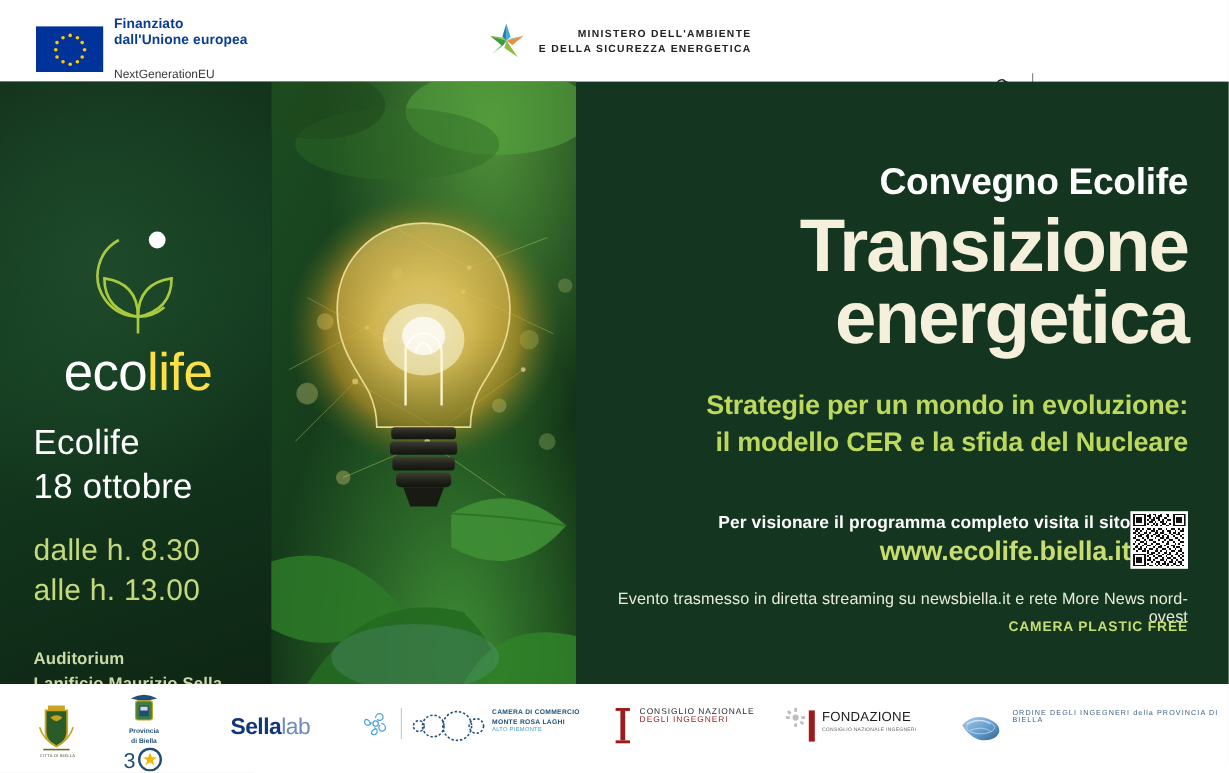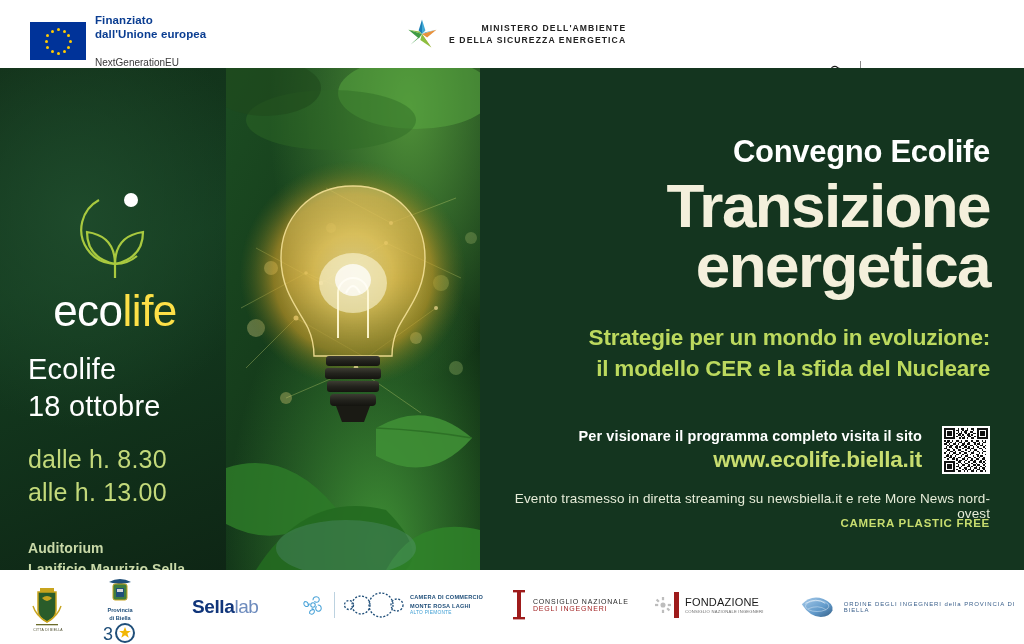--- a/index.html
+++ b/index.html
@@ -104,42 +104,42 @@
   }
   .title .l2 { display:block; }
   .subtitle {
     position:absolute; right:34px; top:254px; text-align:right;
     font-size:22.5px; line-height:1.38; font-weight:bold;
     color:#bcd95e; letter-spacing:-.2px;
   }
 
   .site-row {
     position:absolute; right:34px; top:358px; display:flex;
-    align-items:center; gap:20px;
+    align-items:center; gap:0;
   }
   .site-txt { text-align:right; }
   .site-l1 { font-size:14.5px; color:#ffffff; font-weight:bold; letter-spacing:.1px; }
   .site-l2 { font-size:22.5px; color:#c8dd6f; font-weight:bold; margin-top:3px; letter-spacing:-.2px; }
   .qr { width:48px; height:48px; background:#fff; padding:2px; flex:none; }
 
   .stream {
     position:absolute; right:34px; top:423px; text-align:right;
     font-size:13.5px; color:#e6ecd8; font-weight:300; letter-spacing:.1px;
   }
   .plastic {
     position:absolute; right:34px; top:449px; text-align:right;
     font-size:11.5px; color:#c8dd6f; font-weight:bold; letter-spacing:.7px;
   }
 
   
   .sponsors {
     position:absolute; left:0; top:570px; width:1024px; height:74px;
     background:#ffffff; display:flex; align-items:center;
   }
-  .sp { position:absolute; display:flex; align-items:center; }
+  .sp { position:absolute; display:flex; align-items:flex-start; }
   .sp-sep { width:1px; height:26px; background:#bcd2e0; margin:0 8px; }
   .sp-lbl { font-size:5.2px; line-height:1.45; letter-spacing:.25px; }
   .c-blue { color:#1f4e79; } .c-ltblue{ color:#3f9fd4; }
 
   .sellalab { font-size:19px; letter-spacing:-.4px; }
   .sellalab b { color:#10357a; font-weight:bold; }
   .sellalab span { color:#6d8bbd; font-weight:normal; }
 
   .fond-bar { width:5px; height:26px; background:#9e1b1b; }
   .fond-t1 { font-size:11px; letter-spacing:.2px; color:#1a1a1a; }

